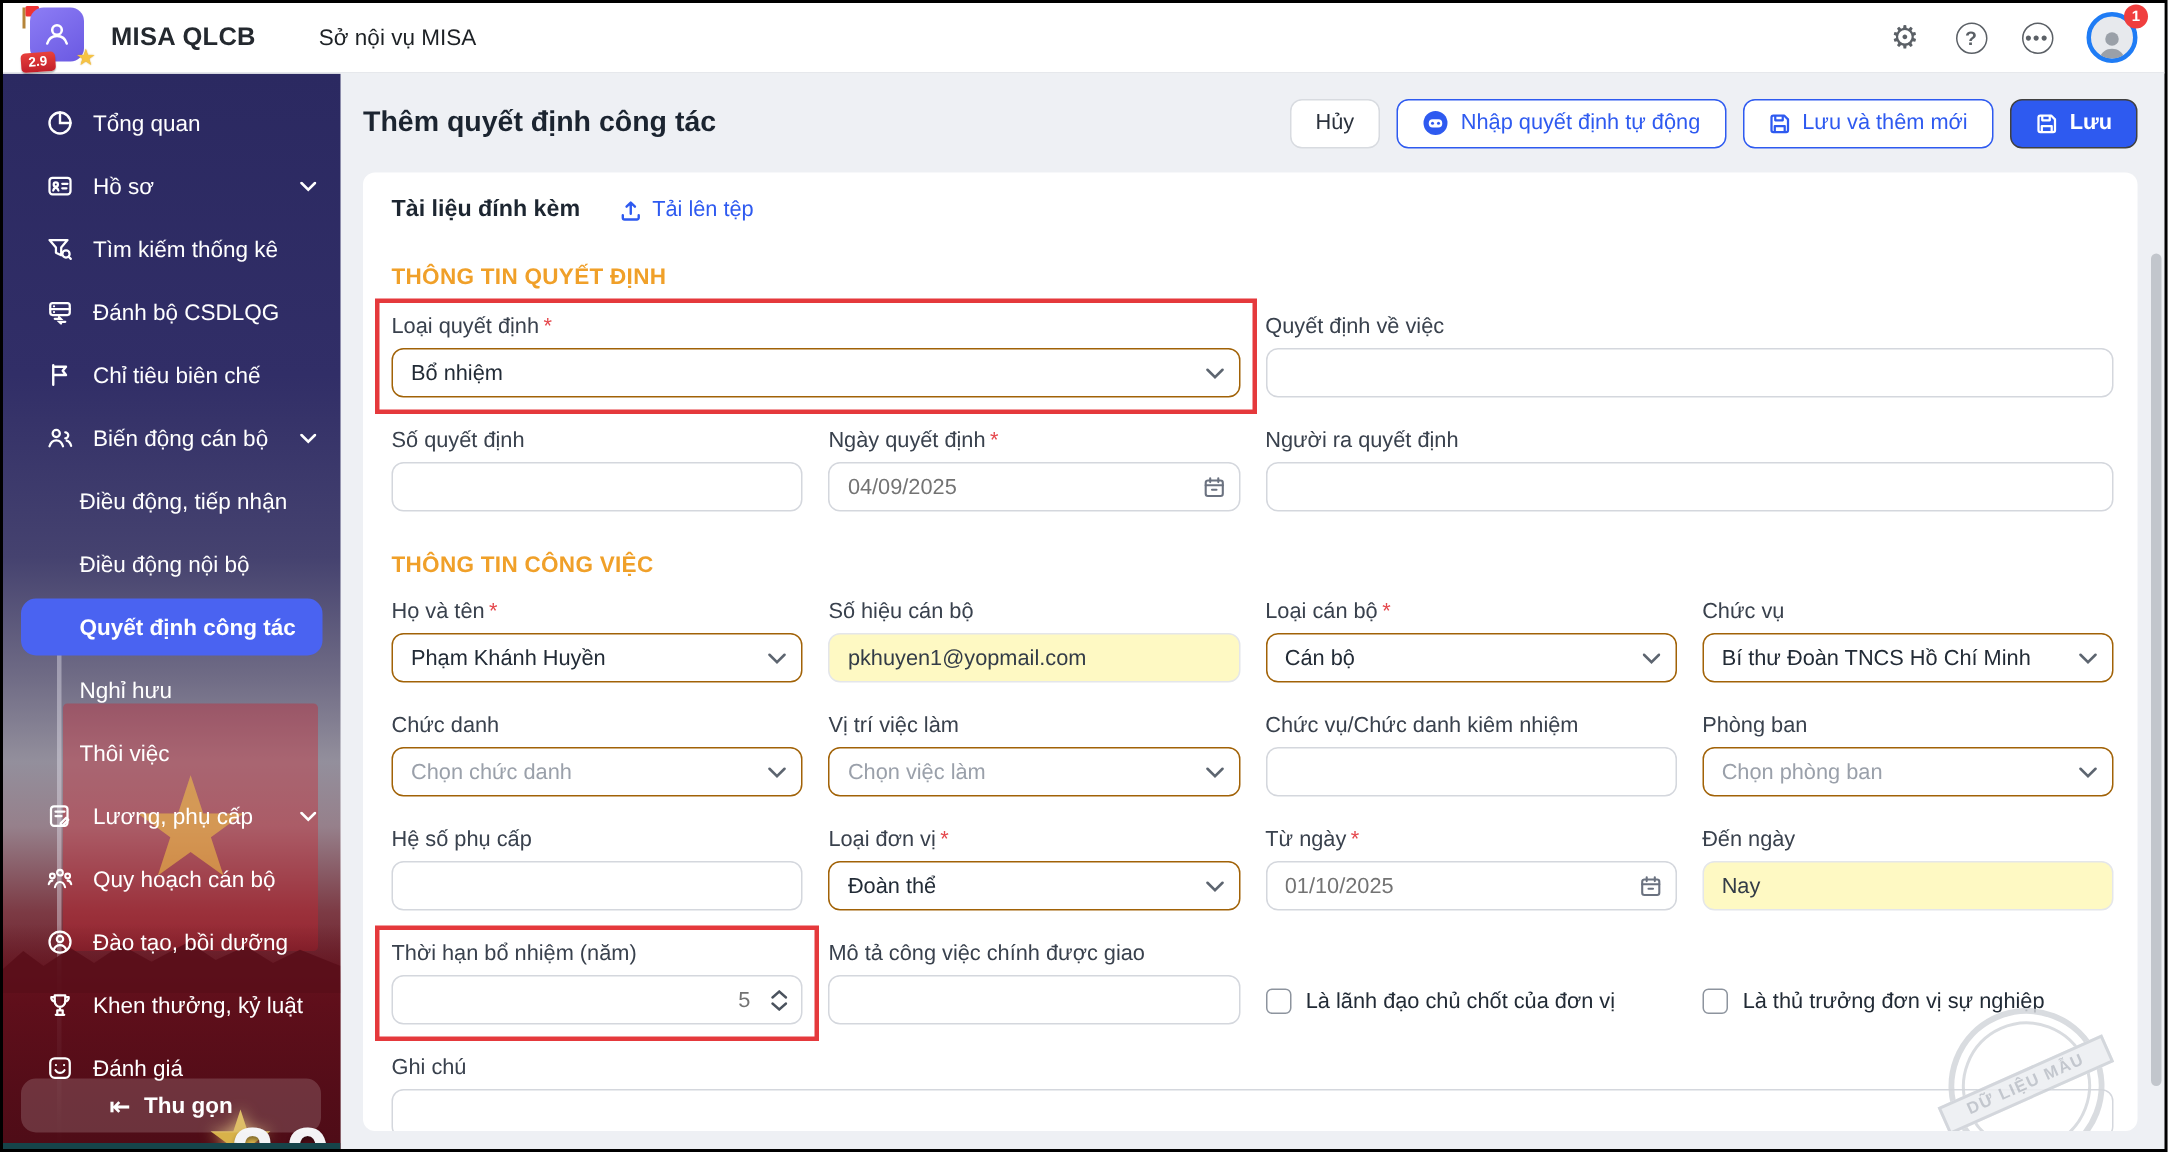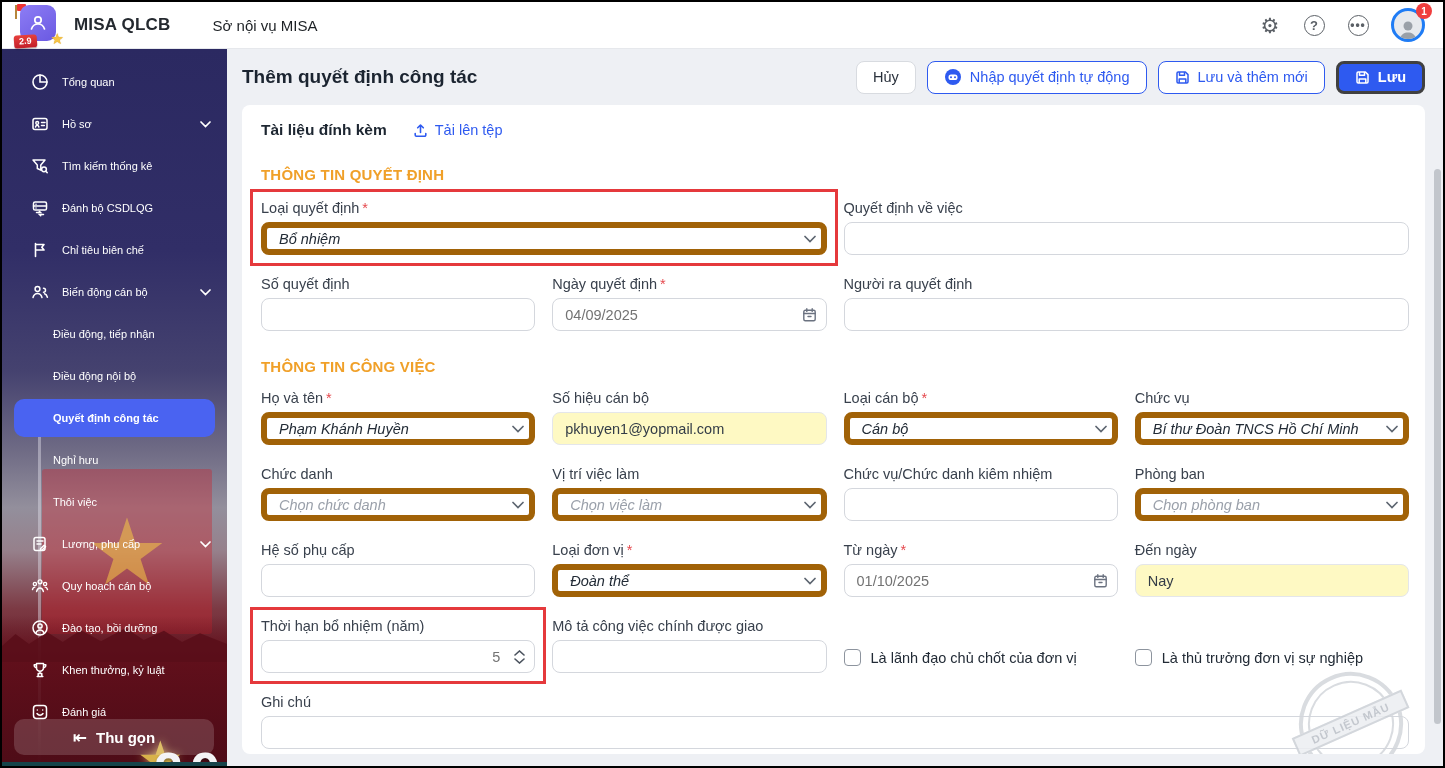--- a/index.html
+++ b/index.html
@@ -38,55 +38,55 @@
   .sb-pole-knob { position:absolute; left:31px; top:358px; width:13px; height:13px; border-radius:50%; background:rgba(215,212,224,.55); }
   .sb-flag { position:absolute; left:40px; top:420px; width:170px; height:165px; background:rgba(205,35,45,.38); border-radius:3px; display:flex; align-items:center; justify-content:center; }
   .sb-flag .star { color:rgba(246,200,70,.55); font-size:92px; line-height:1; }
   .sb-scene { position:absolute; left:0; bottom:0; width:100%; height:150px; background:linear-gradient(180deg,rgba(90,15,26,0) 0%,rgba(96,14,26,.85) 30%,#4e0c17 100%); }
   .sb-scene .crowd { position:absolute; left:0; top:6px; width:100%; height:40px; background:#5a0e1a; clip-path:polygon(0 60%,6% 30%,12% 55%,20% 25%,27% 50%,35% 20%,44% 48%,55% 15%,63% 45%,72% 22%,80% 50%,88% 28%,100% 55%,100% 100%,0 100%); opacity:.9; }
   .sb-gold-star { position:absolute; left:135px; top:685px; font-size:52px; line-height:1; color:#d8b24a; text-shadow:0 0 10px rgba(250,215,120,.8); }
   .sb-29 { position:absolute; left:152px; top:692px; font-size:52px; font-weight:bold; color:#f3f3f5; letter-spacing:8px; text-shadow:0 2px 3px rgba(0,0,0,.4); }
   .sb-teal { position:absolute; left:0; bottom:0; width:100%; height:4px; background:#16444a; }
 
   .sb-menu { position:relative; z-index:2; padding-top:12px; }
-  .sb-item { height:42px; display:flex; align-items:center; padding:0 16px 0 28px; font-size:11px; cursor:pointer; white-space:nowrap; }
+  .sb-item { height:42px; display:flex; align-items:center; padding:0 16px 0 28px; font-size:15px; cursor:pointer; white-space:nowrap; }
   .sb-item .ic { width:19px; height:19px; margin-right:13px; flex:0 0 auto; display:flex; align-items:center; justify-content:center; }
   .sb-item .lbl { flex:1; overflow:hidden; text-overflow:ellipsis; }
   .sb-item .chev { margin-left:6px; flex:0 0 auto; display:flex; }
   .sb-sub { padding-left:51px; }
   .sb-active { margin:2px 12px; height:38px; padding:0 12px 0 39px; background:#4a63f1; border-radius:10px; font-weight:bold;justify-content:center; }
   .collapse-btn { position:absolute; z-index:3; left:12px; bottom:11px; width:200px; height:36px; border-radius:10px; background:rgba(255,255,255,.16); display:flex; align-items:center; justify-content:center; gap:9px; font-size:15px; font-weight:bold; color:#fff; cursor:pointer; }
   .collapse-glyph { font-size:17px; line-height:1; }
 
   
   .main { flex:1; min-width:0; position:relative; display:flex; flex-direction:column; padding:0 18px 0 15px; }
-  .main-header { height:56px; display:flex; align-items:center; flex:0 0 auto; }
+  .main-header { height:66px; display:flex; align-items:center; flex:0 0 auto; }
   .page-title { font-size:19px; font-weight:bold; color:#1b2430; }
   .header-actions { margin-left:auto; display:flex; align-items:center; gap:11px; }
   .btn { height:33px; border-radius:8px; display:flex; align-items:center; justify-content:center; gap:8px; font-size:14.5px; cursor:pointer; padding:0 16px; white-space:nowrap; }
   .btn-plain { background:#fff; border:1px solid #d8dbe0; color:#2a313c; }
   .btn-outline { background:#fff; border:1px solid #2e5af0; color:#2e5af0; }
-  .btn-primary { background:#2e5af0; border:3px solid #404040; color:#fff; font-weight:bold; }
+  .btn-primary { background:#2e5af0; border:1px solid #404040; color:#fff; font-weight:bold; }
 
   .card { background:#fff; border-radius:8px; flex:1; min-height:0; margin-bottom:12px; padding:16px 16px 0 19px; overflow:hidden; position:relative; }
   .attach-row { display:flex; align-items:center; gap:26px; }
   .attach-title { font-size:15.5px; font-weight:bold; color:#1d2631; }
   .upload-link { display:flex; align-items:flex-end; gap:7px; color:#2e5af0; font-size:14.5px; cursor:pointer; }
   .section-title { margin-top:27px; font-size:15px; font-weight:bold; color:#f0a029; letter-spacing:.2px; }
   .fgrid { margin-top:17px; display:grid; grid-template-columns:repeat(4,1fr); column-gap:17px; row-gap:21px; }
   .field { display:flex; flex-direction:column; position:relative; }
   .span2 { grid-column:span 2; }
   .span4 { grid-column:span 4; }
   .flabel { font-size:14.5px; color:#39414d; margin-bottom:6px; white-space:nowrap; }
   .req { color:#e5484d; margin-left:3px; }
   .control { position:relative; height:33px; }
   .inp { width:100%; height:33px; border:1px solid #d4d7dd; border-radius:8px; background:#fff; padding:0 12px; font-size:14.5px; color:#737373; font-family:inherit; outline:none; }
   .inp::placeholder { color:#9aa0aa; }
   .inp.disabled { background:#fef9c3; border-color:#e4e6ea; color:#333c47; }
-  .sel { width:100%; height:33px; border:6px solid #a16207; border-radius:8px; background:#fff; display:flex; align-items:center; padding:0 30px 0 12px; font-size:14.5px; color:#222b36; cursor:pointer;font-style:italic; }
+  .sel { width:100%; height:33px; border:1px solid #a16207; border-radius:8px; background:#fff; display:flex; align-items:center; padding:0 30px 0 12px; font-size:14.5px; color:#222b36; cursor:pointer; }
   .sel .ph { color:#9aa0aa; }
   .sel-chev { position:absolute; right:11px; top:50%; transform:translateY(-50%); display:flex; pointer-events:none; }
   .cal-icon { position:absolute; right:10px; top:50%; transform:translateY(-50%); display:flex; cursor:pointer; }
   .num { text-align:right; padding-right:34px; }
   .stepper { position:absolute; right:10px; top:50%; transform:translateY(-50%); display:flex; flex-direction:column; gap:2px; cursor:pointer; }
   .flagged { outline:3px solid #e5393c; outline-offset:8px; }
   .chk-cell { display:flex; align-items:flex-end; padding-bottom:7px; }
   .chk-line { display:flex; align-items:center; gap:10px; cursor:pointer; }
   .chk-box { width:17px; height:17px; border:1.6px solid #8d949e; border-radius:4px; background:#fff; flex:0 0 auto; }
   .chk-lbl { font-size:14.5px; color:#222b36; white-space:nowrap; }

